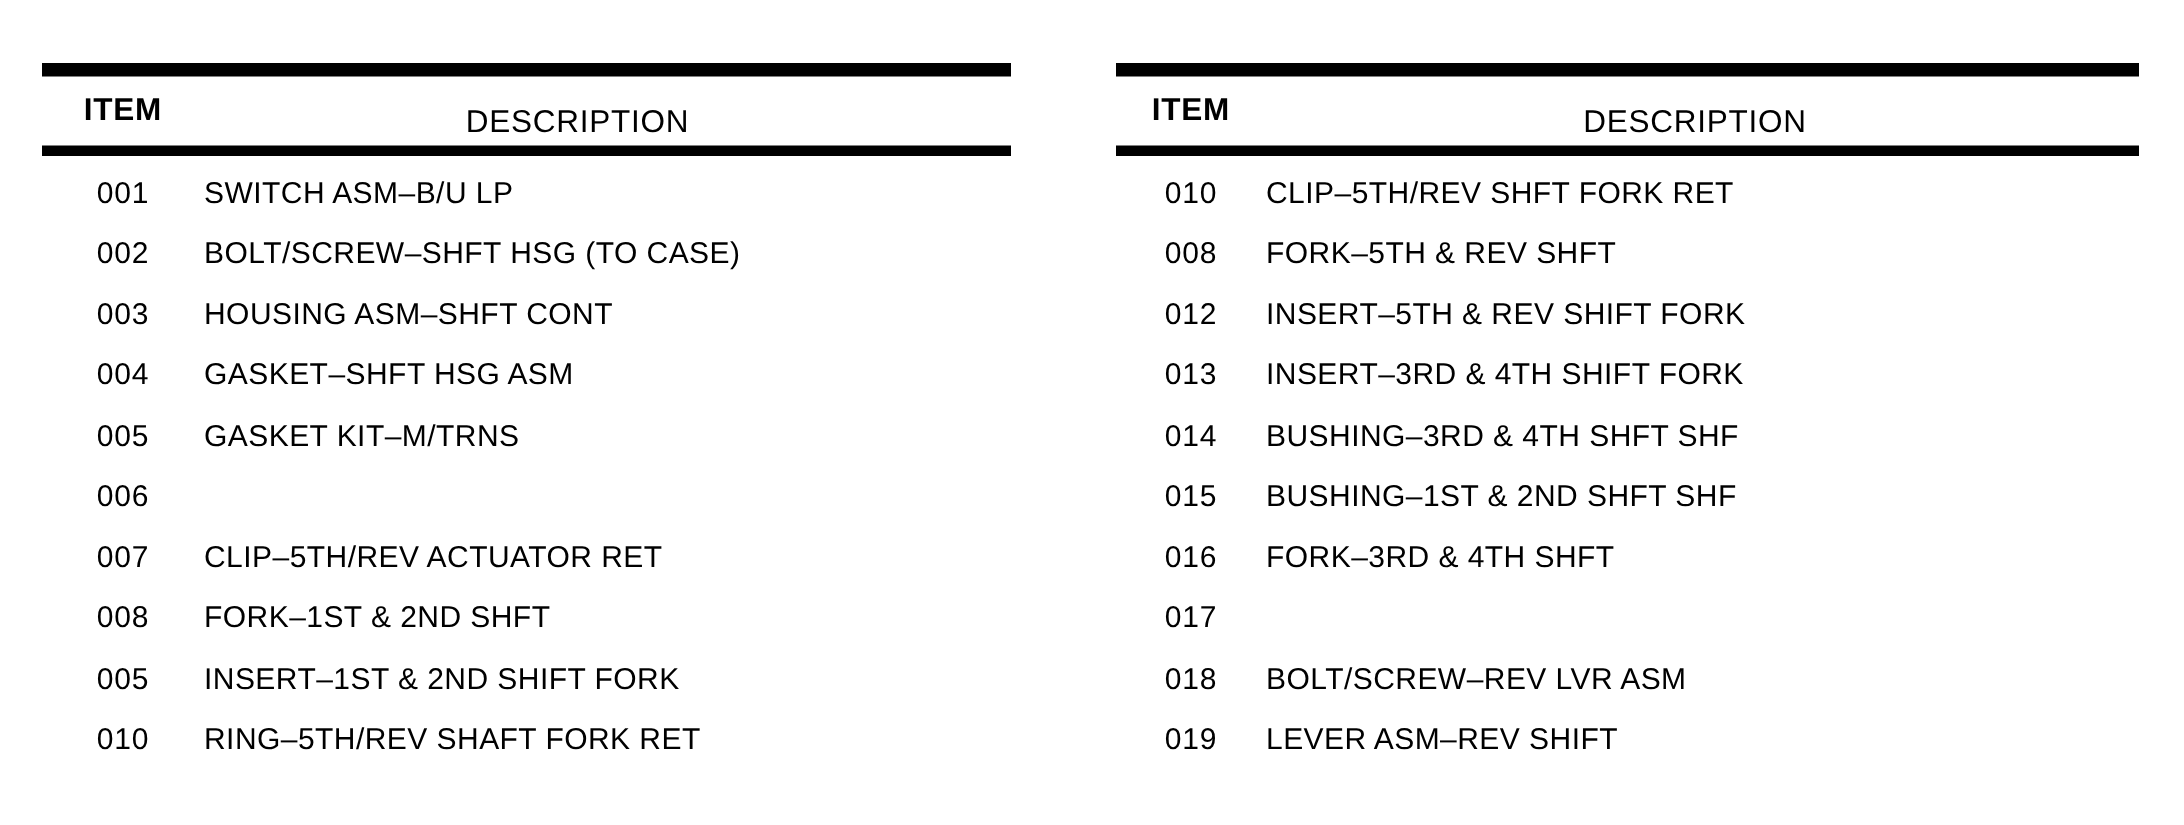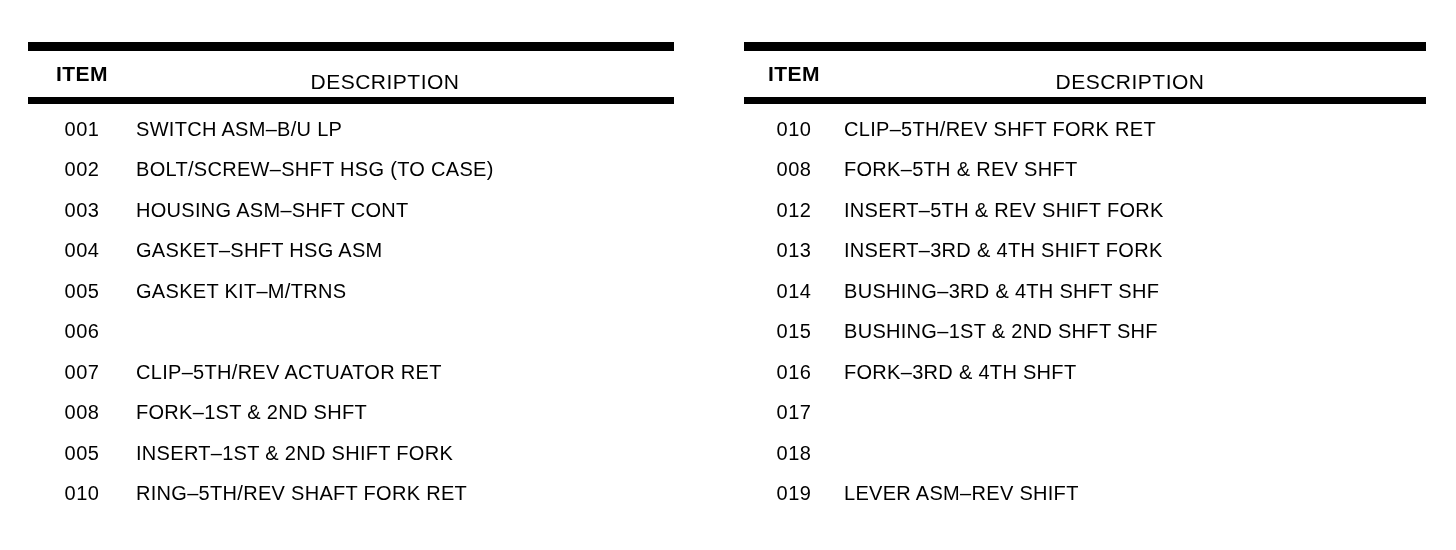--- a/index.html
+++ b/index.html
@@ -195,20 +195,21 @@
       </div>
       <div class="row">
         <div class="cell-item">016</div>
         <div class="cell-desc">FORK–3RD &amp; 4TH SHFT</div>
       </div>
       <div class="row">
         <div class="cell-item">017</div>
       </div>
       <div class="row">
         <div class="cell-item">018</div>
+        <div class="cell-desc">BOLT/SCREW–REV LVR ASM</div>
       </div>
       <div class="row">
         <div class="cell-item">019</div>
         <div class="cell-desc">LEVER ASM–REV SHIFT</div>
       </div>
     </div>
   </div>
 
 </div>
 

